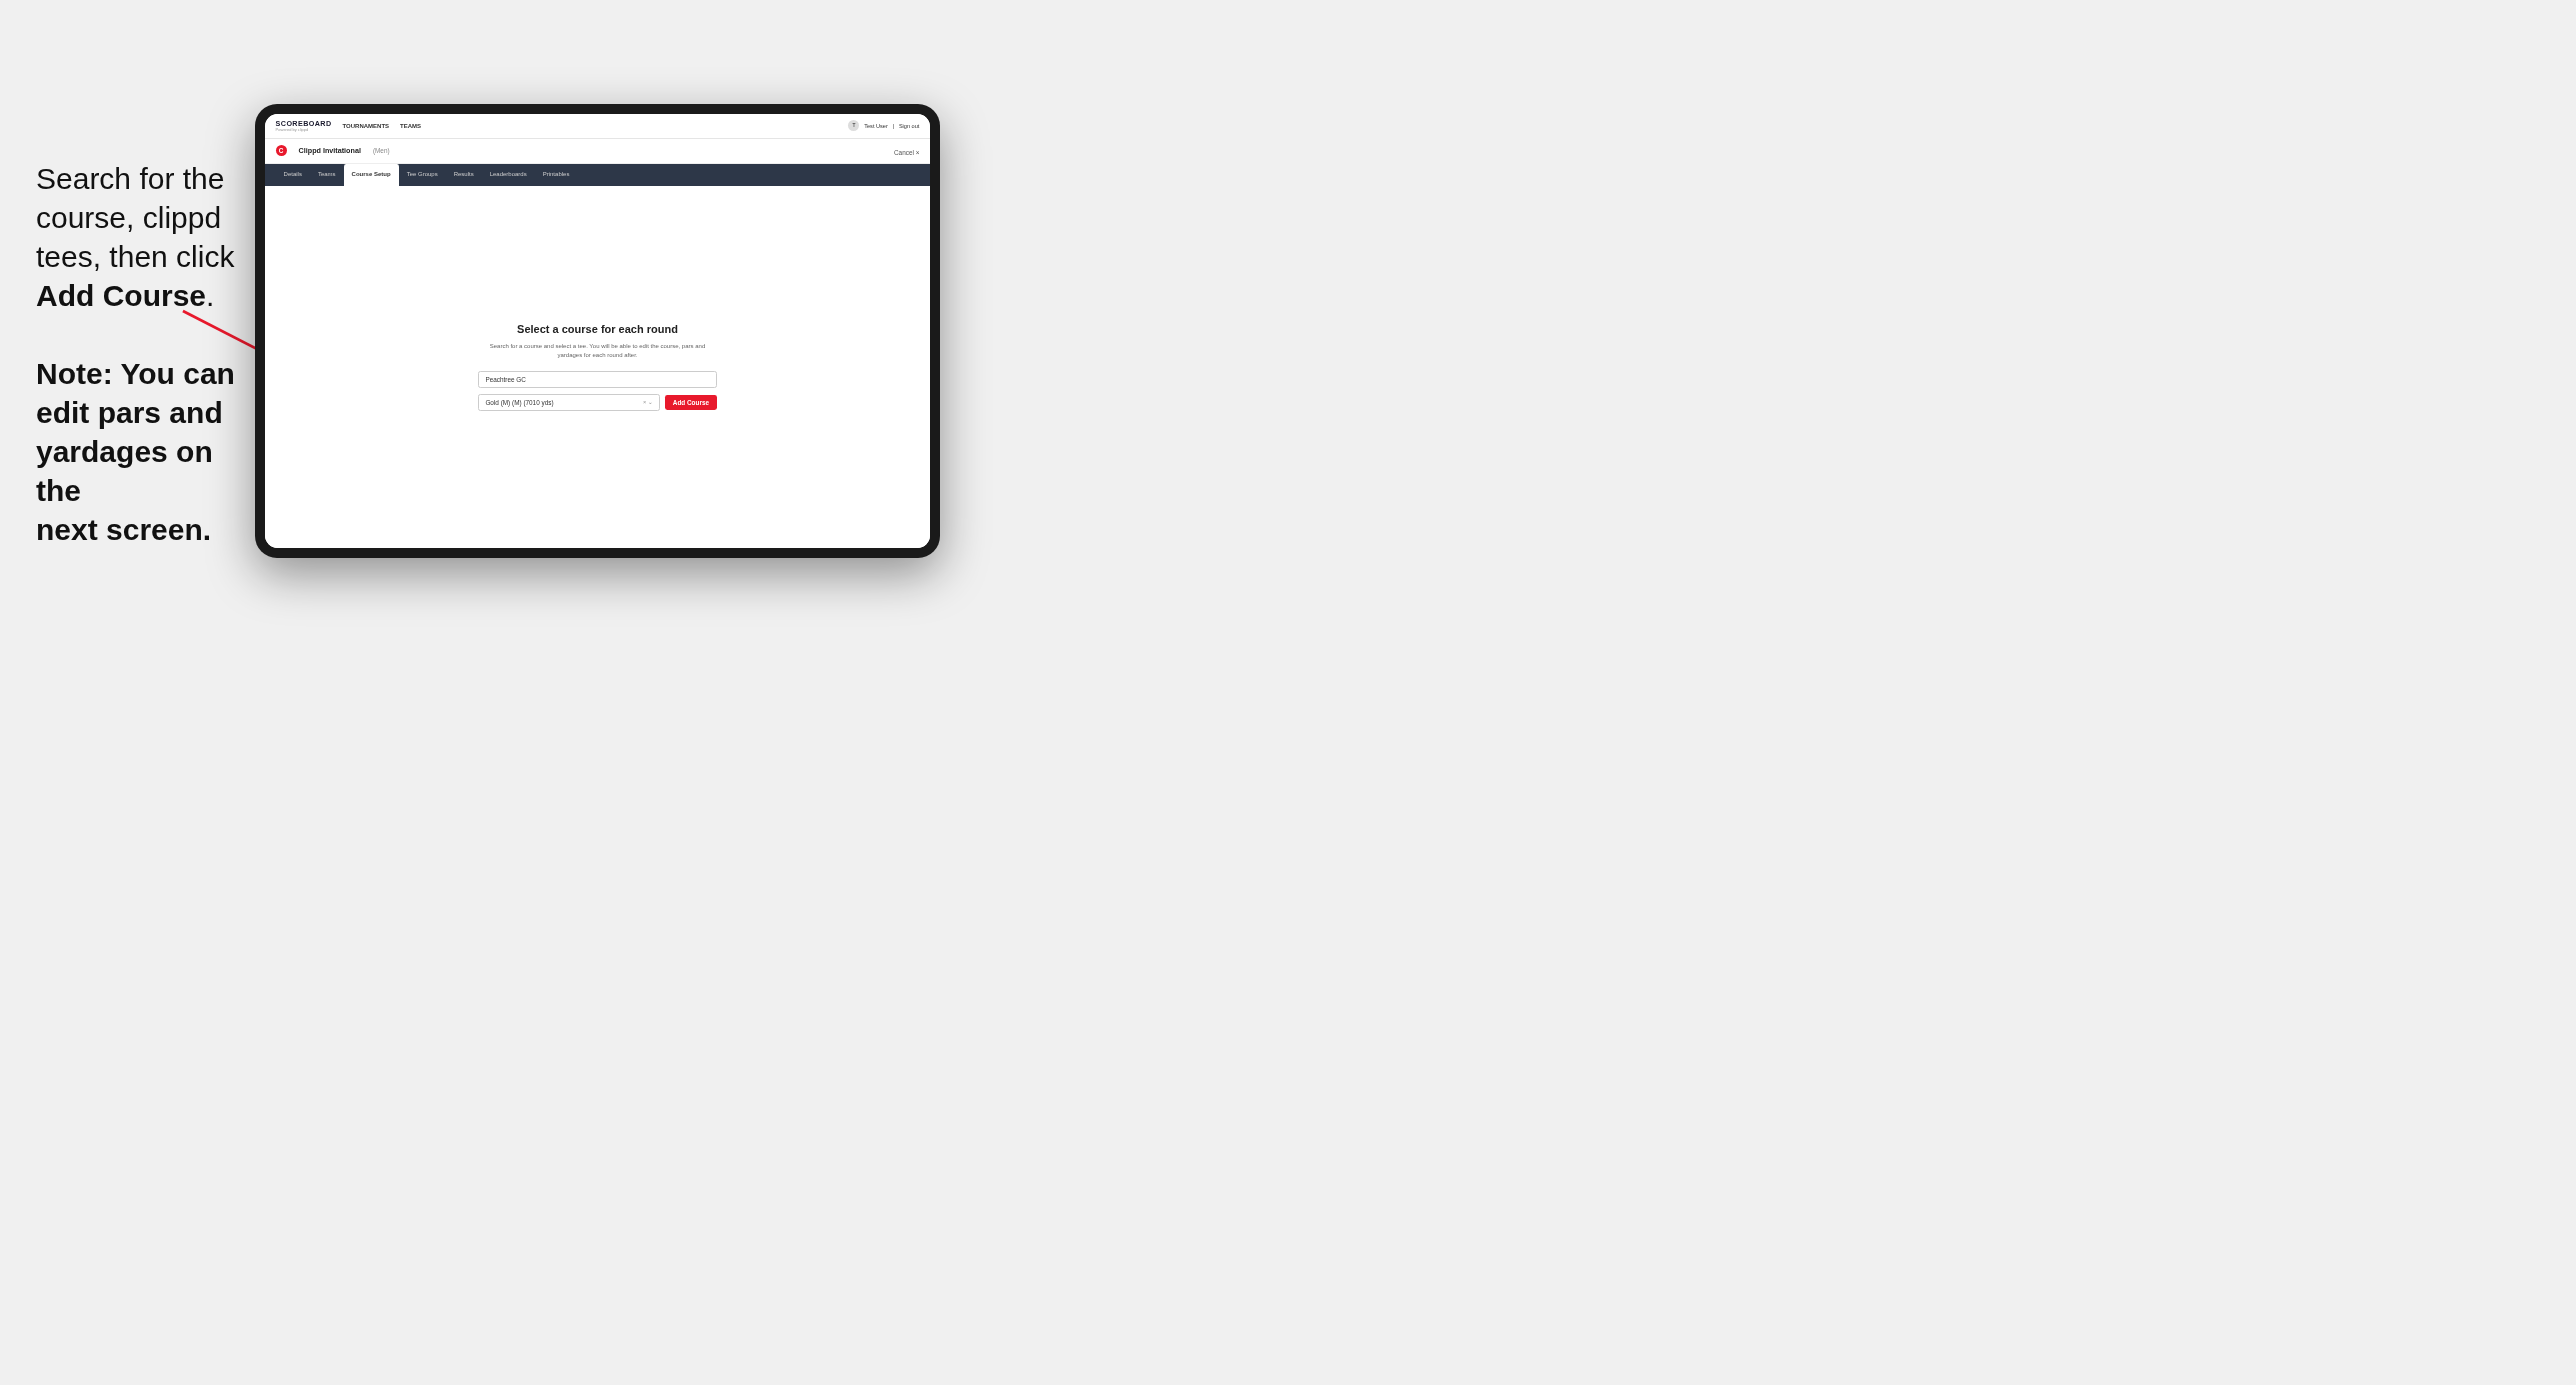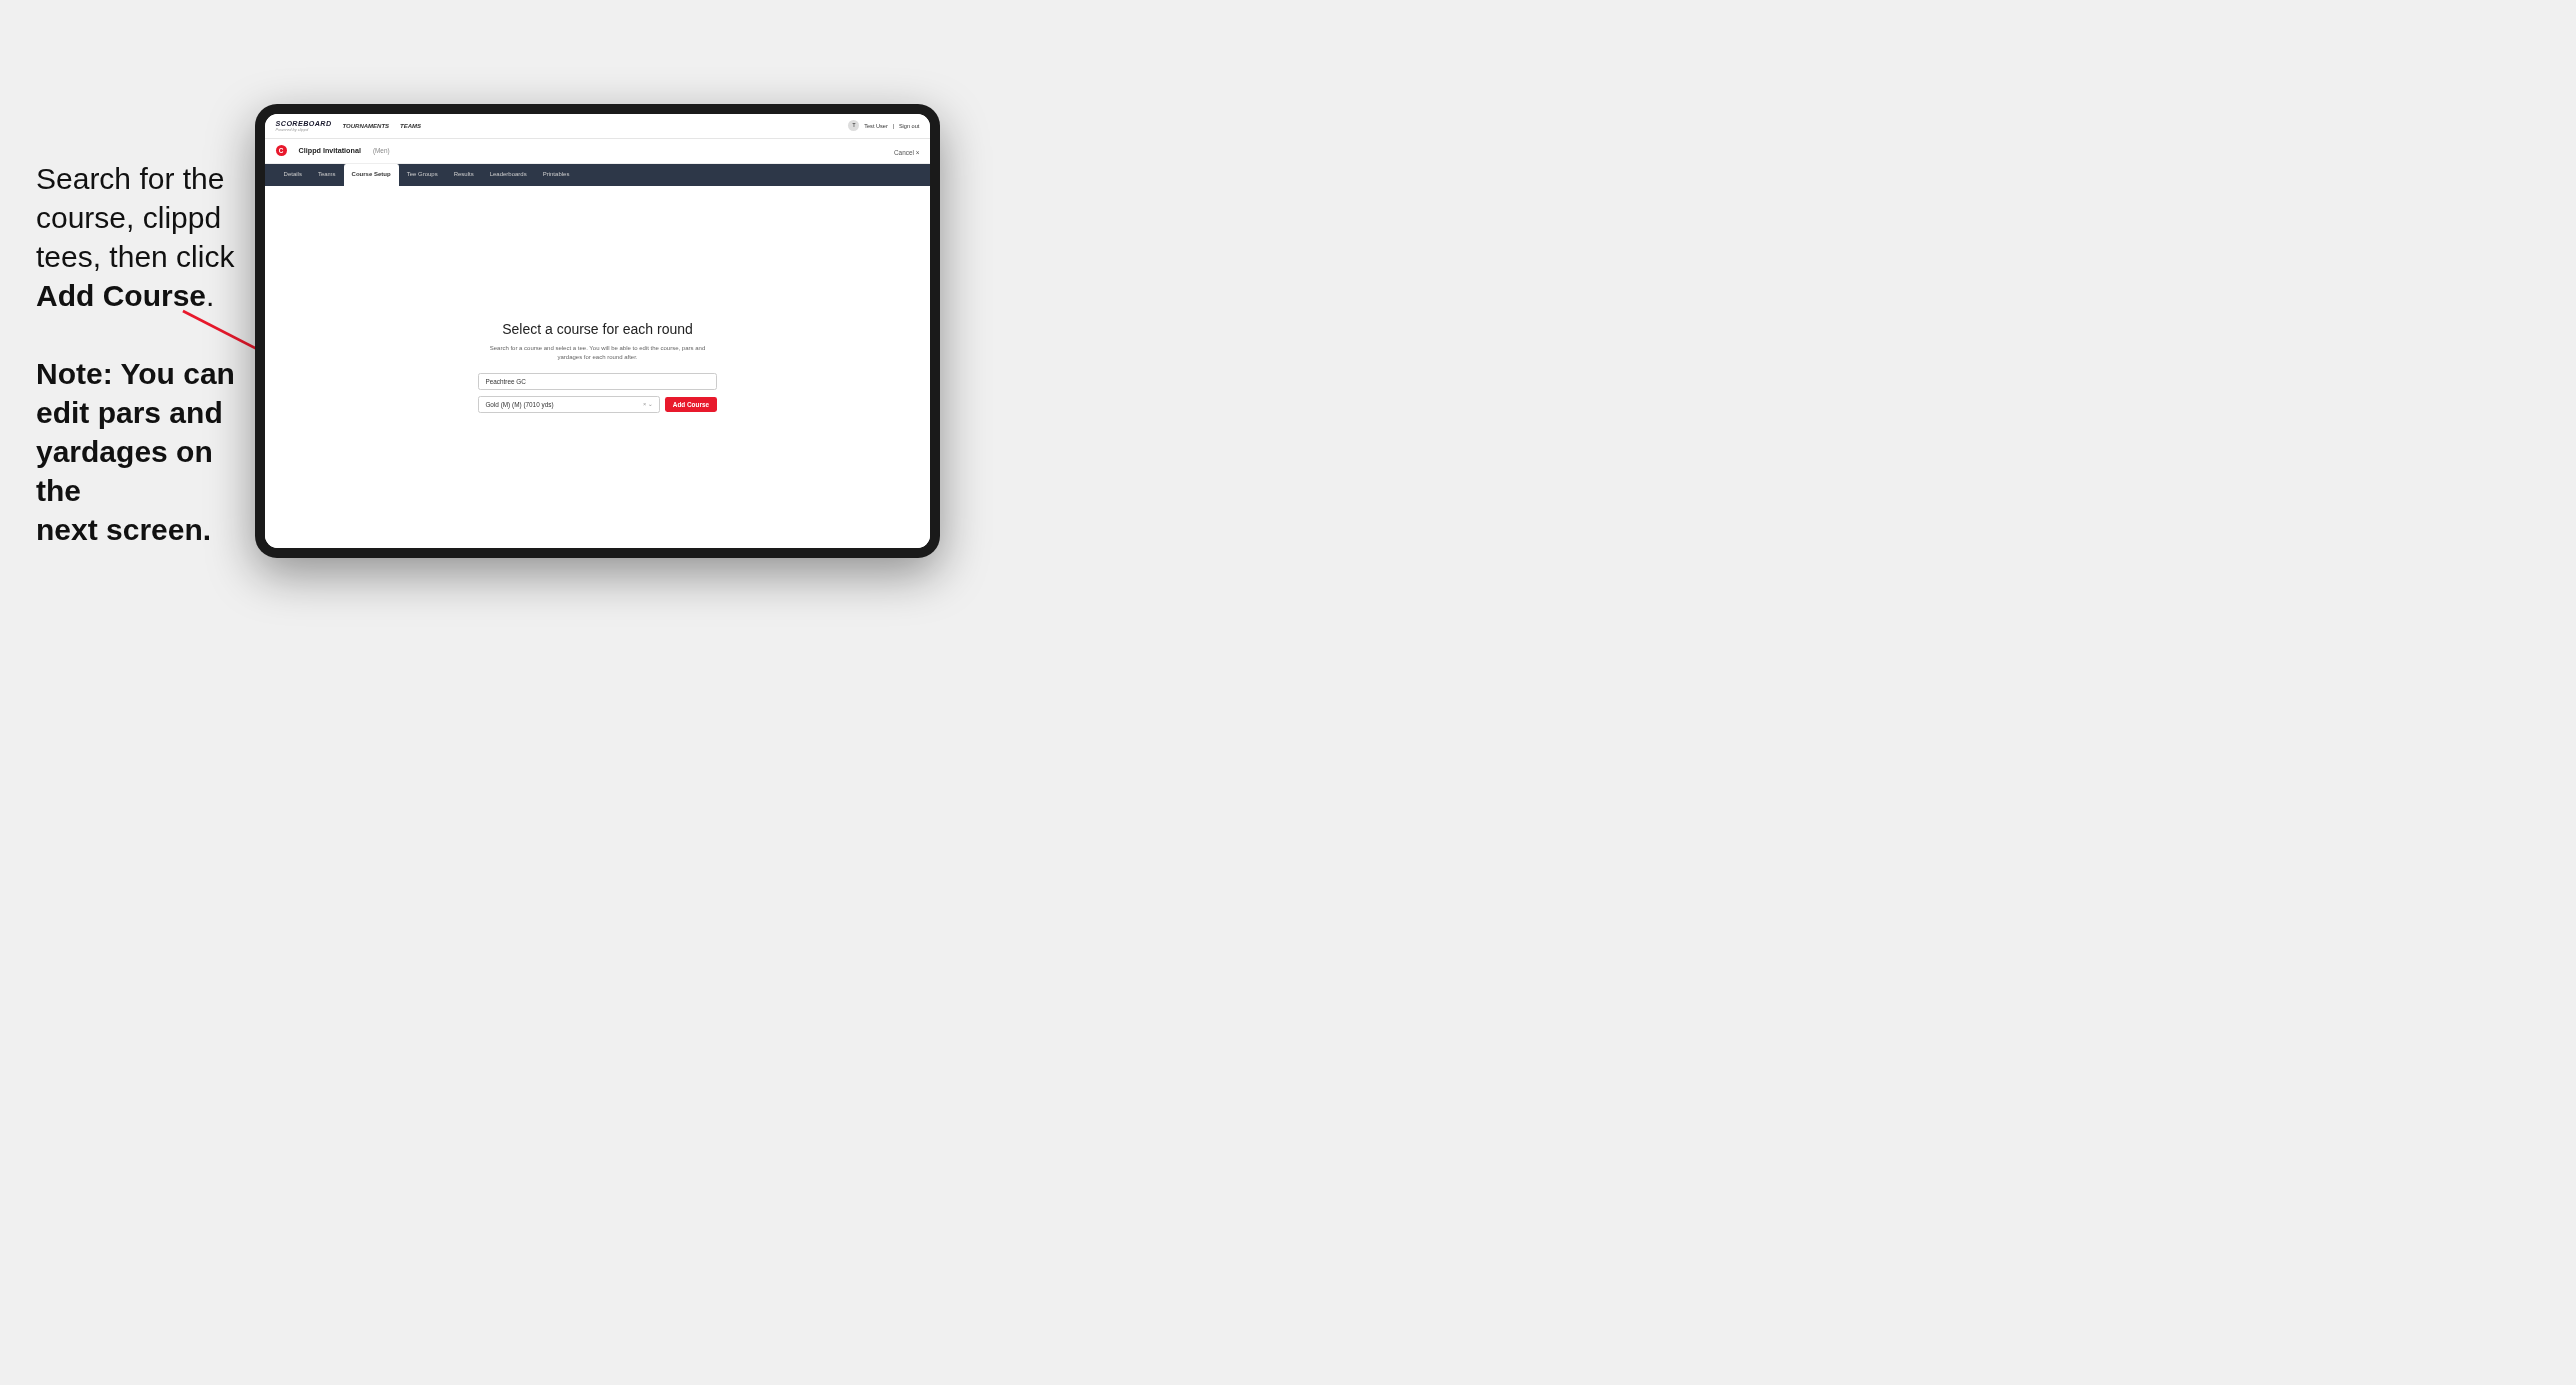--- a/index.html
+++ b/index.html
@@ -60,21 +60,20 @@
       display: flex;
       align-items: center;
       justify-content: space-between;
       flex-shrink: 0;
     }
 
     .logo-area {
       display: flex;
       align-items: center;
       gap: 11px;
-      font-style: italic;
     }
 
     .logo-text {
       font-size: 7.2px;
       font-weight: 800;
       color: #1a1a2e;
       letter-spacing: 0.4px;
       line-height: 1;
     }
 
@@ -200,22 +199,22 @@
       justify-content: center;
       padding: 16px;
     }
 
     .course-section {
       width: 239px;
       text-align: center;
     }
 
     .section-title {
-      font-size: 14px;
-      font-weight: 400;
+      font-size: 11px;
+      font-weight: 700;
       color: #222;
       margin-bottom: 6.4px;
     }
 
     .section-desc {
       font-size: 6px;
       color: #666;
       line-height: 1.5;
       margin-bottom: 11px;
     }

